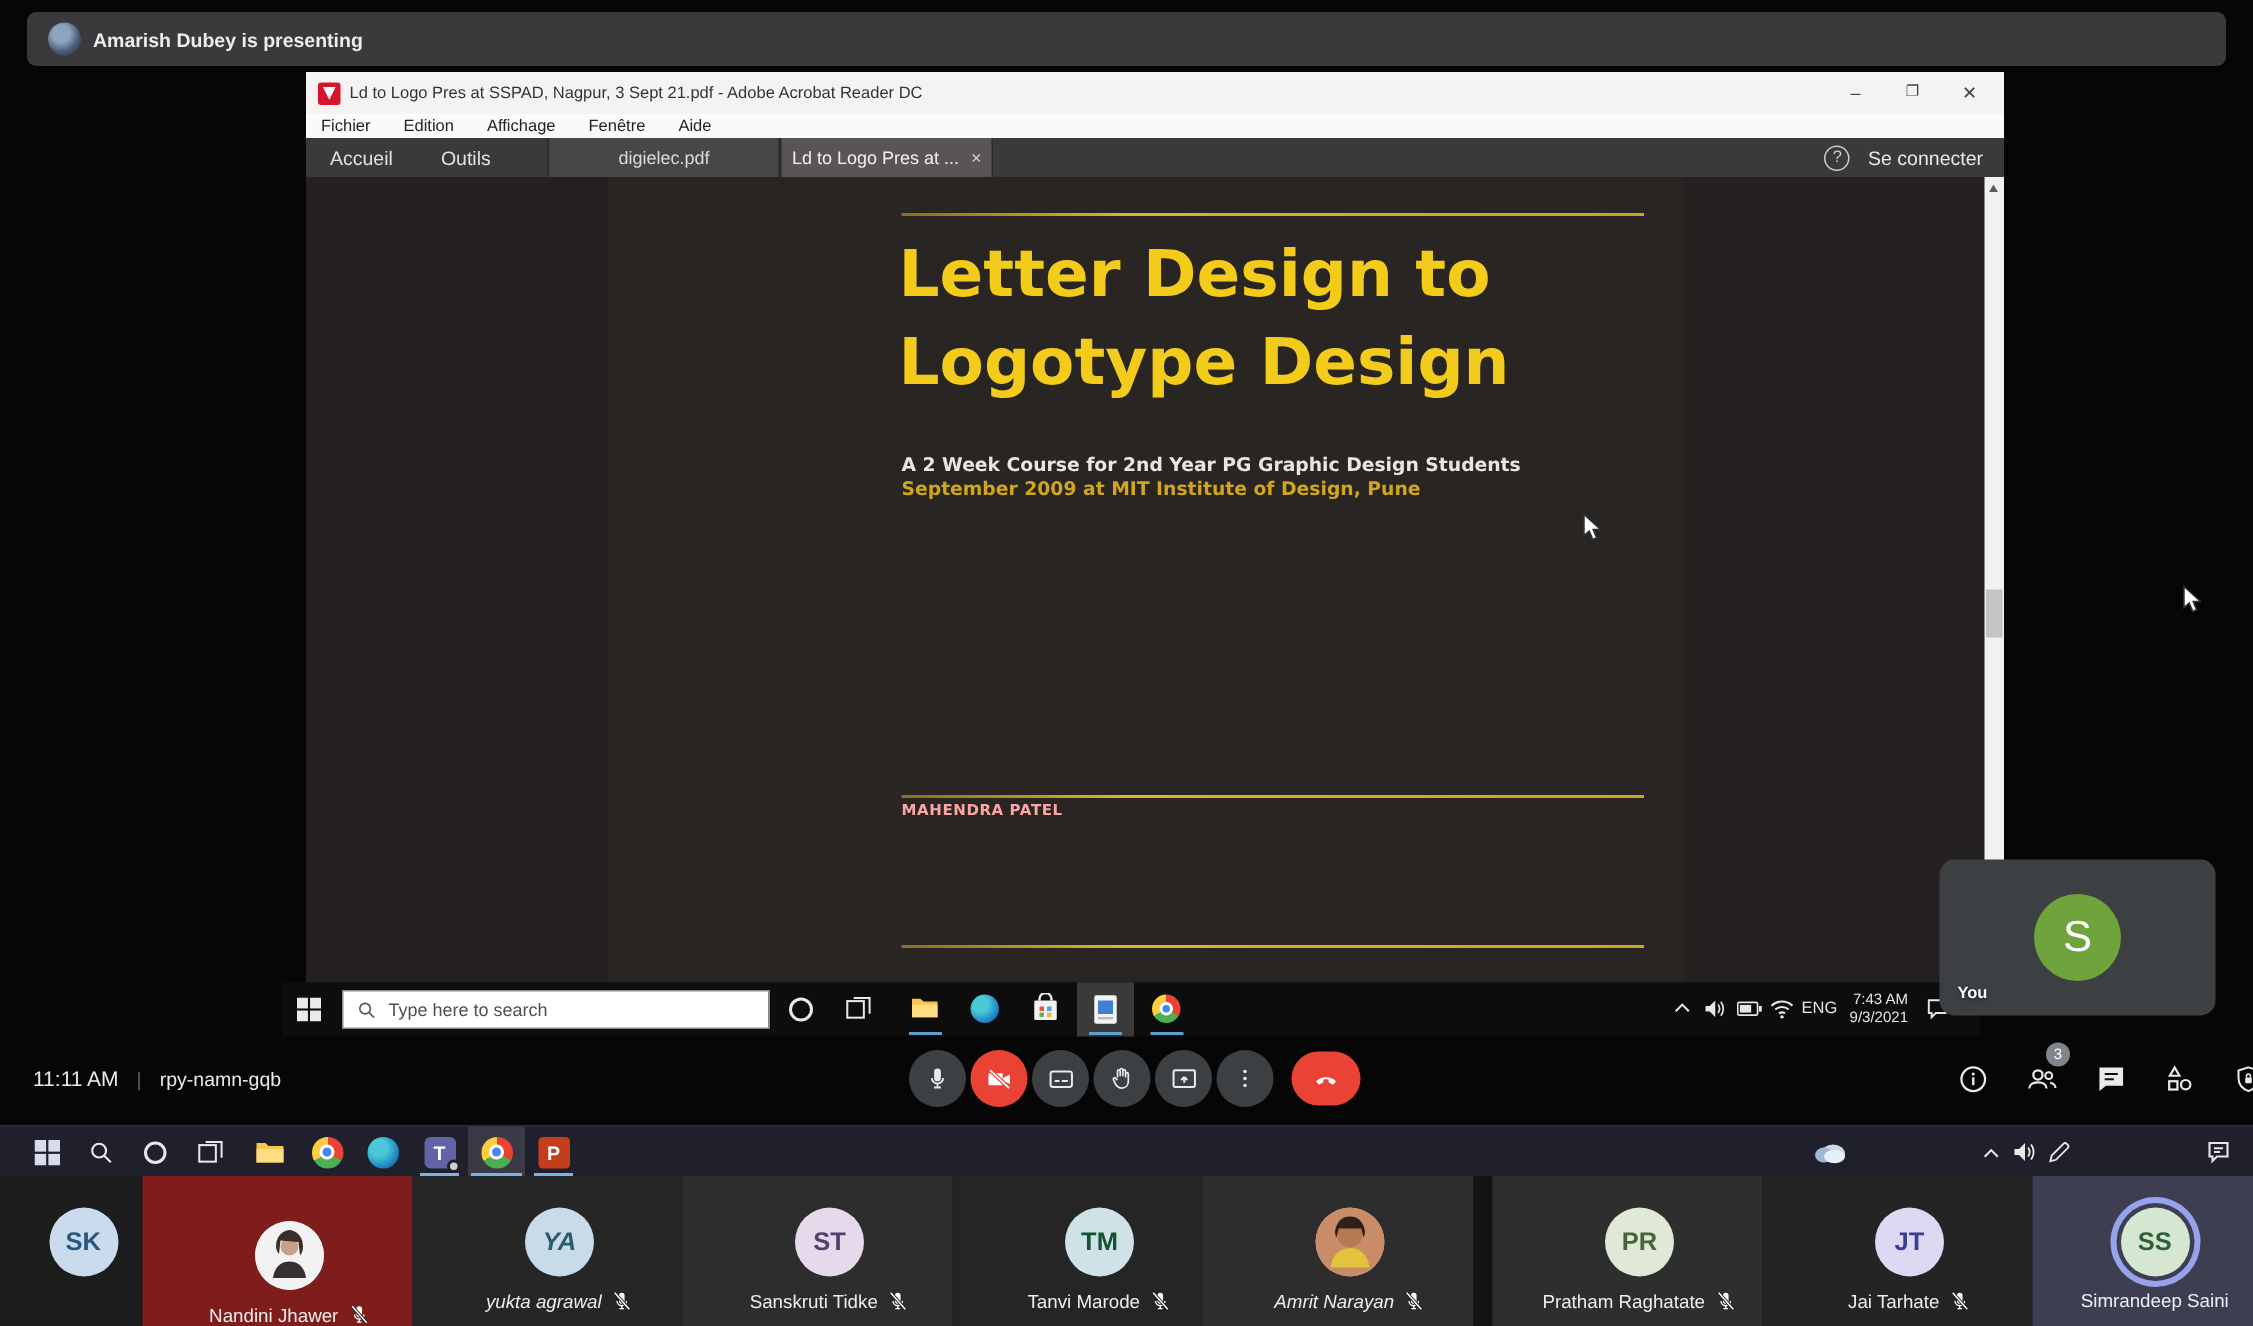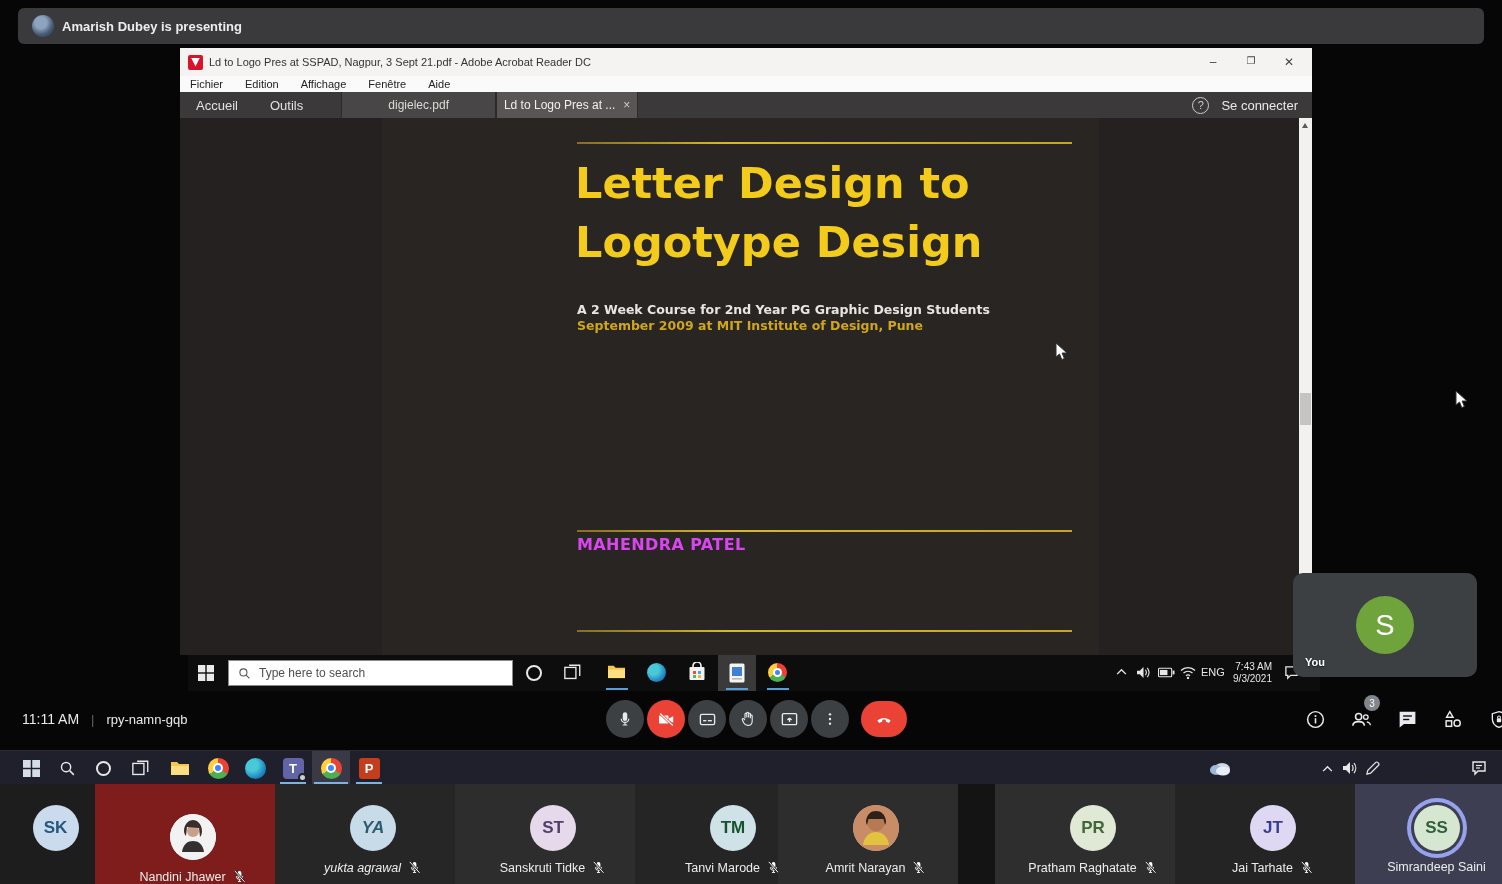--- a/index.html
+++ b/index.html
@@ -10,21 +10,21 @@
   .ctr { display:flex; align-items:center; justify-content:center; }
 
   
   .banner { left:18px; top:8px; width:1466px; height:36px; background:#3a3a3c;
             border-radius:6px; display:flex; align-items:center; padding-left:14px; gap:8px; }
   .banner .avatar { width:22px; height:22px; border-radius:50%;
             background:radial-gradient(circle at 40% 35%, #8ea3bd 0 30%, #4a5c77 60%, #252f40); }
   .banner .txt { color:#eceded; font-size:13px; font-weight:bold; }
 
   
-  .acro { left:180px; top:48px; width:1132px; height:607px; background:#272321; }
+  .acro { left:204px; top:48px; width:1132px; height:607px; background:#272321; }
   .titlebar { left:0; top:0; width:1132px; height:28px; background:#f5f3f2;
               display:flex; align-items:center; padding:0 6px; }
   .pdficon { width:15px; height:15px; background:#d6152c; border-radius:2px; position:relative; margin:0 6px 0 2px;}
   .pdficon:after { content:""; position:absolute; left:3px; top:3px; width:9px; height:9px;
               background:#fff; clip-path:polygon(0 0,100% 0,50% 100%); }
   .wtitle { font-size:11px; color:#333; white-space:nowrap; }
   .wctrls { margin-left:auto; display:flex; gap:20px; padding-right:8px; color:#444; }
   .wctrls span { width:18px; text-align:center; font-size:12px; cursor:default;}
   .menubar { left:0; top:28px; width:1132px; height:16px; background:#fbfafa;
              display:flex; gap:22px; align-items:center; padding-left:10px; }
@@ -44,22 +44,22 @@
   .docarea { left:0; top:70px; width:1132px; height:537px; background:#252120; overflow:hidden;}
   .page { position:absolute; left:202px; top:0; width:717px; height:537px; background:#292523; }
   .yline { position:absolute; left:195px; width:495px; height:2px;
            background:linear-gradient(90deg,#8a6d1f,#d9b62c 30%,#caa226); }
   .slide-title { position:absolute; left:193px; top:36px; color:#f2cb1b;
            font-family:"DejaVu Sans", sans-serif; font-weight:bold; font-size:43px; line-height:59px; }
   .sub1 { position:absolute; left:195px; top:184px; color:#e8e6e2; font-weight:bold;
           font-family:"DejaVu Sans", sans-serif; font-size:12.5px; }
   .sub2 { position:absolute; left:195px; top:200px; color:#cfa61e; font-weight:bold;
           font-family:"DejaVu Sans", sans-serif; font-size:12.5px; }
-  .author { position:absolute; left:195px; top:417px; color:#d946ef; font-weight:bold;
-          font-family:"DejaVu Sans", sans-serif; font-size:16px; letter-spacing:.4px;}
+  .author { position:absolute; left:195px; top:417px; color:#fca5a5; font-weight:bold;
+          font-family:"DejaVu Sans", sans-serif; font-size:10px; letter-spacing:.4px;}
   .vscroll { position:absolute; left:1119px; top:0; width:13px; height:537px; background:#f2f1f0; }
   .vscroll .up { position:absolute; top:5px; left:3px; width:0; height:0;
           border-left:3.5px solid transparent; border-right:3.5px solid transparent; border-bottom:5px solid #5a5a5a;}
   .vscroll .thumb { position:absolute; top:275px; left:1px; width:11px; height:32px; background:#c6c4c2; }
 
   
   .ptaskbar { left:188px; top:655px; width:1132px; height:36px; background:#0d0d0d; }
   .searchbox { position:absolute; left:40px; top:5px; width:285px; height:26px; background:#ffffff;
                border:1px solid #8a8a8a; display:flex; align-items:center; gap:8px; padding-left:9px;}
   .searchbox .ph { color:#4f4f4f; font-size:12px; }
@@ -529,21 +529,21 @@
         <span class="nm">Tanvi Marode</span>
         <svg class="micoff" width="15" height="15" viewBox="0 0 24 24">
           <path d="M12 14.6a3 3 0 0 0 3-3V6a3 3 0 1 0-6 0v5.6a3 3 0 0 0 3 3z" fill="#fff"></path>
           <path d="M7 11.6a5 5 0 0 0 10 0M12 16.6v3M9.5 19.9h5" fill="none" stroke="#fff" stroke-width="1.5"></path>
           <line x1="4.5" y1="3" x2="20" y2="20.5" stroke="#222" stroke-width="3.6"></line>
           <line x1="4.5" y1="3" x2="20" y2="20.5" stroke="#fff" stroke-width="1.6"></line>
         </svg>
       </div>
     </div>
 
-    <div class="tile" style="left: 778px; width: 180px; background: rgb(45, 45, 45);">
+    <div class="tile" style="left: 802px; width: 180px; background: rgb(45, 45, 45); font-style: italic;">
       <div class="pav" style="background: rgb(217, 176, 140); color: rgb(51, 51, 51);">
         <span class="ini"></span>
 
         <svg class="ph-m" width="46" height="46" viewBox="0 0 46 46" style="display: block; border-radius: 50%;">
           <circle cx="23" cy="23" r="23" fill="#c88d66"></circle>
             <circle cx="23" cy="18" r="8.5" fill="#b57a52"></circle>
           <path d="M13 16c1-7 5-10 10-10s9 3 10 10c0 2-.5 3-1 4l-1.5-6h-15L14 20c-.5-1-1-2-1-4z" fill="#2e211c"></path>
           <path d="M10 40c1-9 7-13 13-13s12 4 13 13z" fill="#e3c23e"></path>
         </svg>
       </div>

